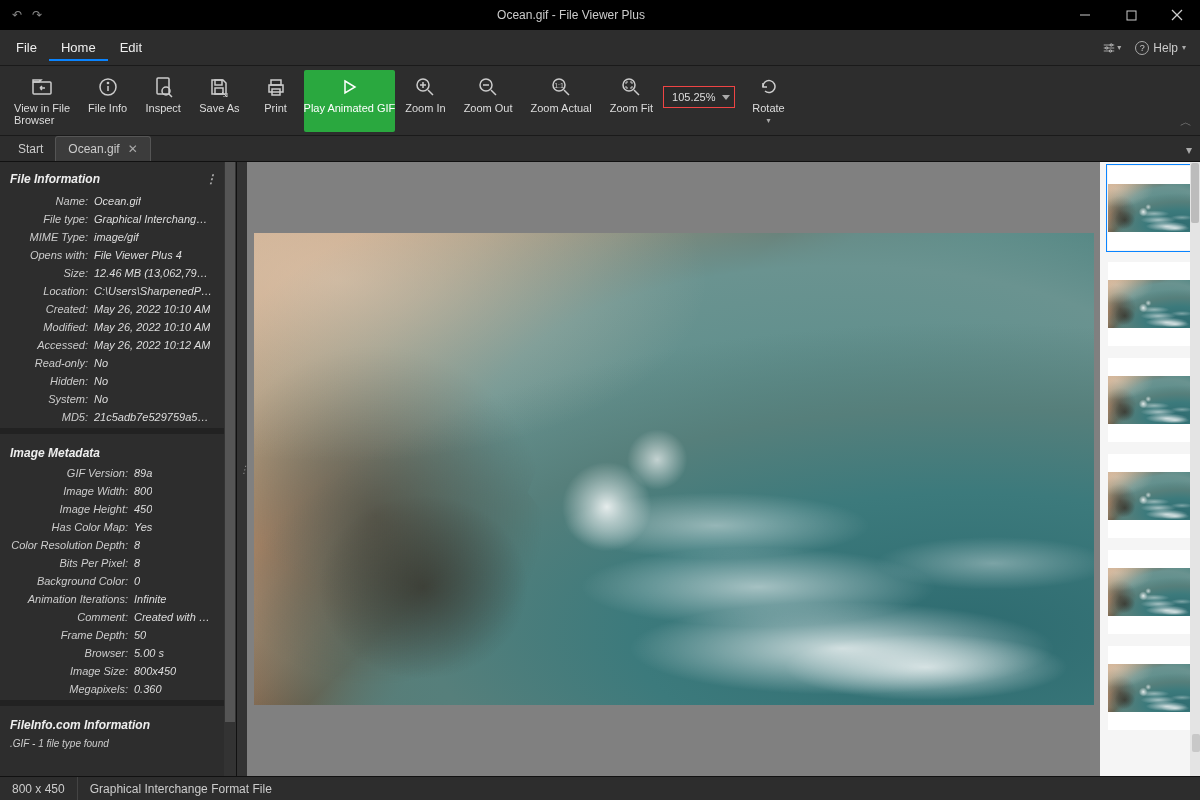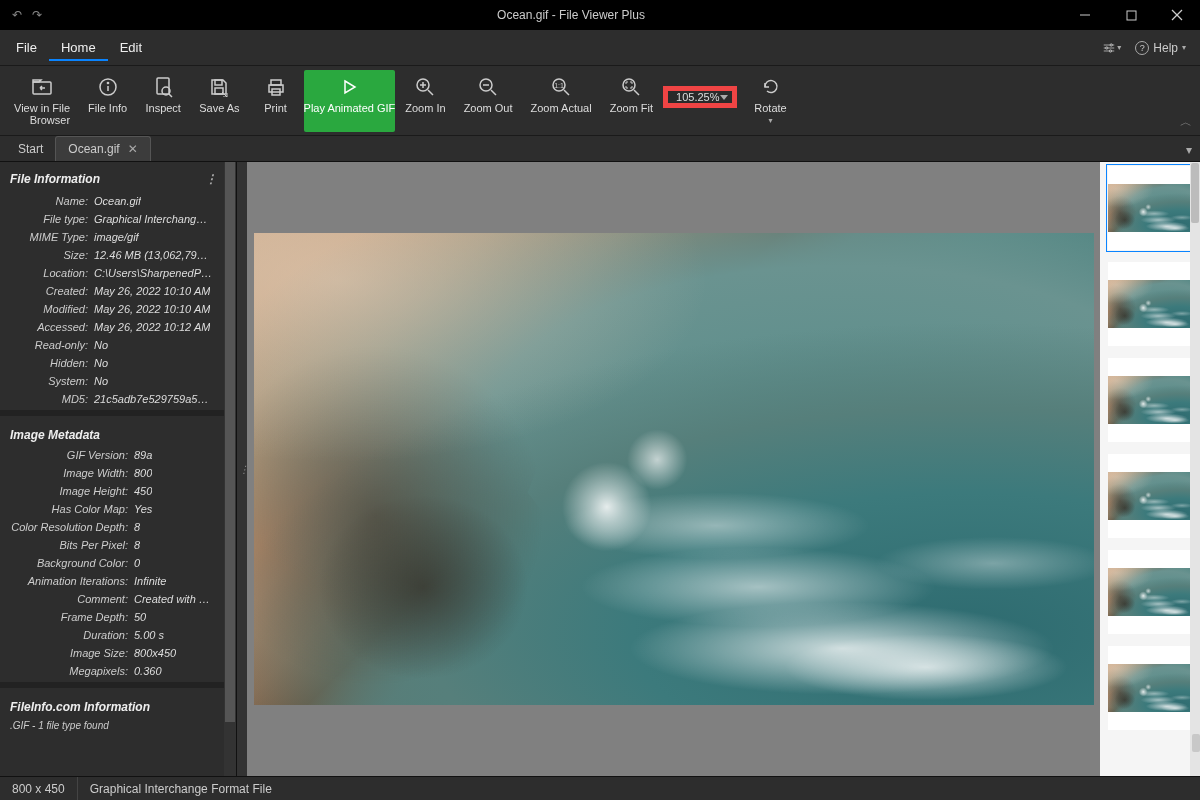--- a/index.html
+++ b/index.html
@@ -18,25 +18,25 @@
   .menubar { height: 36px; background: #2d2d2d; display: flex; align-items: center; padding: 0 4px; border-bottom: 1px solid #1a1a1a; }
   .menu-item { padding: 6px 12px; font-size: 13px; color: #eee; }
   .menu-item.active { border-bottom: 2px solid #0a84ff; padding-bottom: 4px; }
   .menubar-right { margin-left: auto; display: flex; align-items: center; gap: 6px; padding-right: 10px; }
   .help-btn { display: flex; align-items: center; gap: 4px; font-size: 12px; color: #ccc; }
   .settings-icon { width: 18px; height: 18px; display: flex; align-items: center; justify-content: center; color: #ccc; margin-right: 8px; }
   .settings-icon svg { stroke:#ccc; fill:none; }
 
   
   .ribbon { height: 70px; background: #2d2d2d; display: flex; align-items: flex-start; padding: 4px 6px 0; gap: 2px; border-bottom: 1px solid #1a1a1a; position: relative; }
-  .rbtn { display: flex; flex-direction: column; align-items: center; justify-content: flex-start; padding: 4px 8px; min-width: 52px; height: 62px; text-align: right; font-size: 11px; color: #ddd; gap: 4px; border-radius: 2px; }
+  .rbtn { display: flex; flex-direction: column; align-items: center; justify-content: flex-start; padding: 4px 8px; min-width: 52px; height: 62px; text-align: left; font-size: 11px; color: #ddd; gap: 4px; border-radius: 2px; }
   .rbtn .ico { width: 22px; height: 22px; display: flex; align-items: center; justify-content: center; margin-top: 2px; }
   .rbtn.green { background: #2aa83f; color: #fff; padding: 4px 0; }
   .rbtn.green .txt { white-space: nowrap; }
-  .zoom-box { display: flex; align-items: center; height: 22px; border: 5px solid #ef4444; background: #2a2a2a; padding: 0 4px 0 8px; margin-top: 16px; font-size: 11px; gap: 0; }
+  .zoom-box { display: flex; align-items: center; height: 22px; border: 1px solid #ef4444; background: #2a2a2a; padding: 0 4px 0 8px; margin-top: 16px; font-size: 11px; gap: 6px; }
   .zoom-box .tri { width: 0; height: 0; border-left: 4px solid transparent; border-right: 4px solid transparent; border-top: 5px solid #aaa; }
   .ribbon-collapse { position: absolute; right: 8px; bottom: 4px; color: #888; }
   svg.ico-stroke { stroke: #ccc; fill: none; stroke-width: 1.5; }
   .green svg.ico-stroke { stroke: #fff; }
 
   
   .tabstrip { height: 26px; background: #2d2d2d; display: flex; align-items: flex-end; padding-left: 6px; border-bottom: 1px solid #111; position: relative; }
   .tab { padding: 5px 12px 5px 12px; font-size: 12px; color: #ccc; background: transparent; display: flex; align-items: center; gap: 8px; border-radius: 3px 3px 0 0; }
   .tab.active { background: #3c3c3c; border-top: 1px solid #555; border-left: 1px solid #555; border-right: 1px solid #555; }
   .tab .close { color: #aaa; font-size: 12px; }
@@ -302,20 +302,24 @@
           </div>
           <div class="kv">
             <div class="k">File type:</div>
             <div class="v">Graphical Interchange …</div>
           </div>
           <div class="kv">
             <div class="k">MIME Type:</div>
             <div class="v">image/gif</div>
           </div>
           <div class="kv">
+            <div class="k">Opens with:</div>
+            <div class="v">File Viewer Plus 4</div>
+          </div>
+          <div class="kv">
             <div class="k">Size:</div>
             <div class="v">12.46 MB (13,062,797 b…</div>
           </div>
           <div class="kv">
             <div class="k">Location:</div>
             <div class="v">C:\Users\SharpenedPr…</div>
           </div>
           <div class="kv">
             <div class="k">Created:</div>
             <div class="v">May 26, 2022 10:10 AM</div>
@@ -384,21 +388,21 @@
           </div>
           <div class="kv meta">
             <div class="k">Comment:</div>
             <div class="v">Created with e…</div>
           </div>
           <div class="kv meta">
             <div class="k">Frame Depth:</div>
             <div class="v">50</div>
           </div>
           <div class="kv meta">
-            <div class="k">Duration:</div>
+            <div class="k">Browser:</div>
             <div class="v">5.00 s</div>
           </div>
           <div class="kv meta">
             <div class="k">Image Size:</div>
             <div class="v">800x450</div>
           </div>
           <div class="kv meta">
             <div class="k">Megapixels:</div>
             <div class="v">0.360</div>
           </div>

